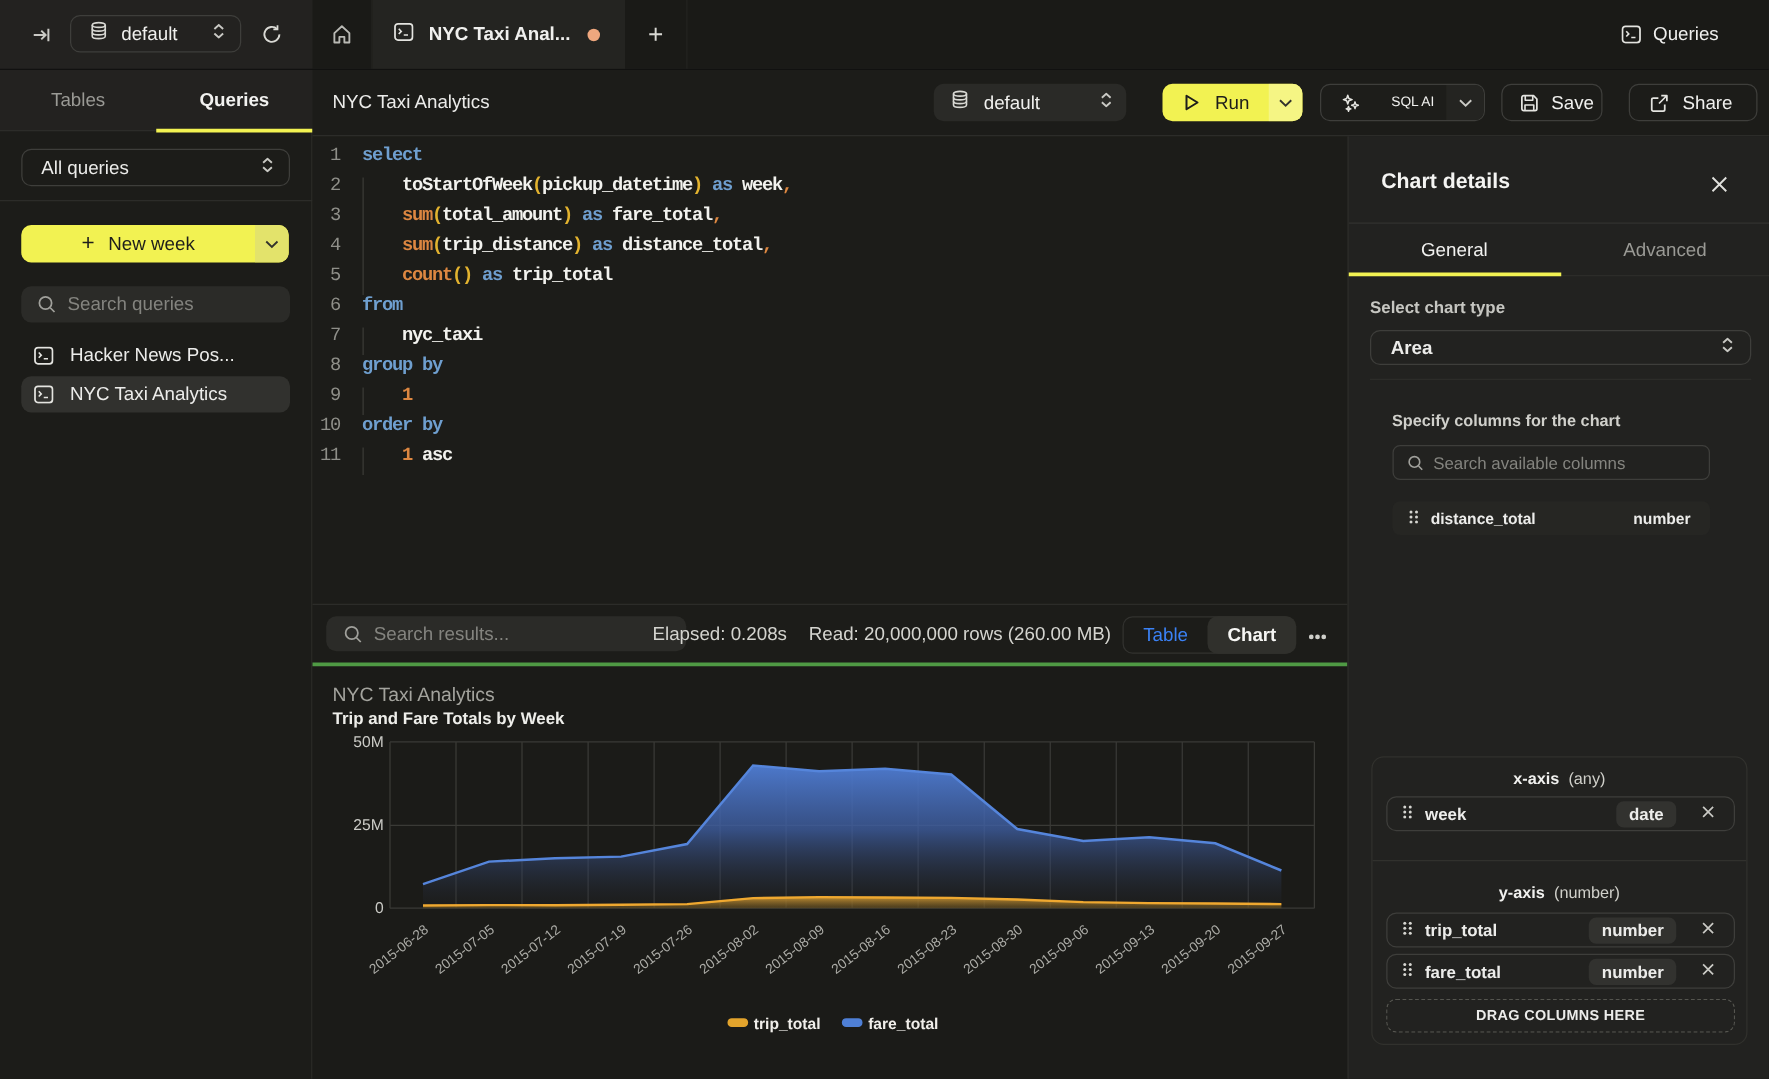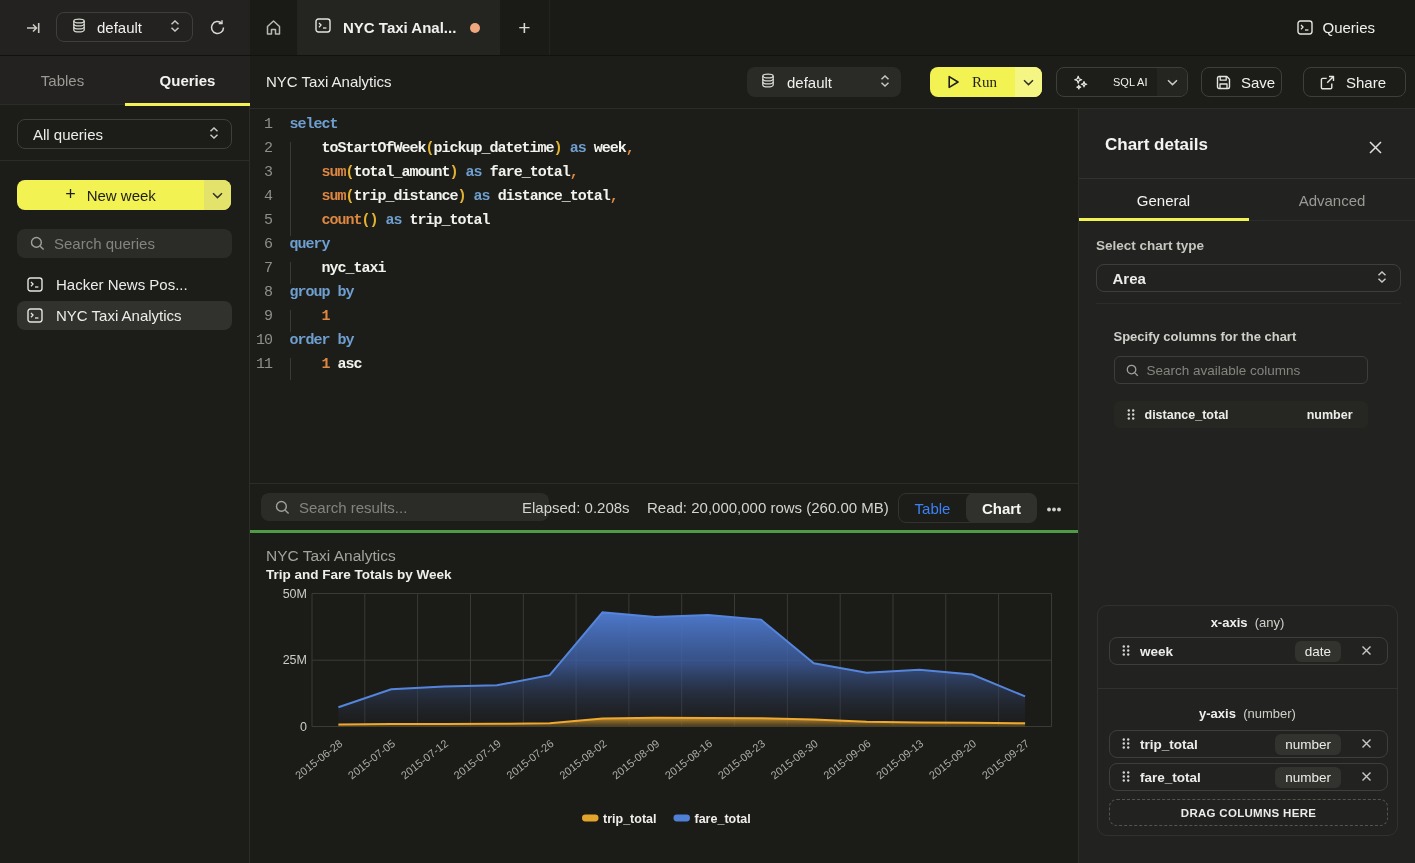--- a/index.html
+++ b/index.html
@@ -45,21 +45,21 @@
 #qrow1 { top:214px; }
 #qrow2 { top:245px; background:#31312e; }
 
 #toolbar { position:absolute; left:250px; top:56px; width:1165px; height:53px; background:#1c1c19; border-bottom:1px solid #2c2c29; }
 #tbar-title { position:absolute; left:16px; top:17px; font-size:15px; color:#ececea; }
 #tb-default { position:absolute; left:497px; top:11px; width:154px; height:30px; background:#2a2a27; border-radius:8px; display:flex; align-items:center; }
 #tb-default .dbi { margin-left:14px; color:#d9d9d4; }
 #tb-default .txt { margin-left:12px; font-size:15px; color:#f0f0ee; }
 #tb-default .updn { position:absolute; right:11px; color:#c9c9c4; }
 #run-btn { position:absolute; left:680px; top:11px; width:112px; height:30px; border-radius:8px; background:#f2f252; overflow:hidden; }
-#run-btn .main { position:absolute; left:0; top:0; width:91px; height:30px; display:flex; align-items:center; color:#1e1e1b;font-family:Liberation Serif, serif; }
+#run-btn .main { position:absolute; left:0; top:0; width:91px; height:30px; display:flex; align-items:center; color:#1e1e1b; }
 #run-btn .main svg { margin-left:17px; }
 #run-btn .main .txt { margin-left:12px; font-size:15px; }
 #run-btn .dd { position:absolute; left:85px; top:0; width:27px; height:30px; background:#f5f584; display:flex; align-items:center; justify-content:center; color:#33332d; }
 #sqlai-btn { position:absolute; left:806px; top:11px; width:132px; height:30px; border:1px solid #3e3e3b; border-radius:8px; background:#1d1d1a; overflow:hidden;}
 #sqlai-btn .main { position:absolute; left:0; top:0; width:100px; height:28px; display:flex; align-items:center; color:#f0f0ee; }
 #sqlai-btn .main svg { margin-left:16px; color:#e4e4e0; }
 #sqlai-btn .main .txt { margin-left:25px; font-size:11px; }
 #sqlai-btn .dd { position:absolute; left:100px; top:0; width:31px; height:28px; background:#242421; display:flex; align-items:center; justify-content:center; color:#c9c9c4; }
 #save-btn { position:absolute; left:951px; top:11px; width:81px; height:30px; border:1px solid #3e3e3b; border-radius:8px; display:flex; align-items:center; color:#f0f0ee; }
 #save-btn svg { margin-left:14px; color:#e4e4e0; }
@@ -108,21 +108,21 @@
 .dragdots { color:#d6d6d1; flex:none; }
 #rp-distrow .dragdots { margin-left:13px; }
 #rp-distrow .txt { margin-left:10px; font-size:12.5px; font-weight:700; color:#ececea; }
 #rp-distrow .badge { position:absolute; right:15px; font-size:12.5px; font-weight:700; color:#ececea; }
 #rp-axes { position:absolute; left:18px; top:496px; width:301px; height:231px; border:1px solid #31312d; border-radius:10px; }
 .axt { position:absolute; width:100%; text-align:center; font-size:13px; color:#f0f0ee; }
 .axt b { font-weight:700; } .axt span { color:#d0d0ca; font-weight:400; }
 .colrow { position:absolute; left:11px; width:279px; height:28px; border:1px solid #3e3e3b; border-radius:8px; display:flex; align-items:center; }
 .colrow .dragdots { margin-left:12px; }
 .colrow .txt { margin-left:10px; font-size:13.5px; font-weight:700; color:#ececea; }
-.colrow .badge { position:absolute; background:#32322f; border-radius:6px; font-size:13.5px; font-weight:400; color:#ececea; padding:3px 10px; right:46px; }
+.colrow .badge { position:absolute; background:#32322f; border-radius:6px; font-size:13.5px; font-weight:700; color:#ececea; padding:3px 10px; right:46px; }
 .colrow .x { position:absolute; right:15px; color:#c9c9c4; }
 #rp-axdiv { position:absolute; left:0; top:82px; width:100%; height:1px; background:#31312d; }
 #rp-drag { position:absolute; left:11px; top:193px; width:279px; height:27px; border:1px dashed #55554f; border-radius:8px; display:flex; align-items:center; justify-content:center; font-size:11.5px; font-weight:700; color:#ececea; letter-spacing:0.3px; }
 </style>
 </head>
 <body>
 <div id="topbar">
   <div id="tb-left">
     <span id="collapse-ic"><svg width="14" height="14" viewBox="0 0 14 14" fill="none" stroke="currentColor" stroke-width="1.6">
           <path d="M1 7h9M7 3.5L10.5 7 7 10.5M12.7 2v10"></path>
@@ -281,21 +281,21 @@
     <div class="cl" style="top:6px;"><span class="kw">select</span></div>
   <div class="ln" style="top:30px;">2</div>
     <div class="cl" style="top:30px;">    <span class="id">toStartOfWeek</span><span class="pr">(</span><span class="id">pickup_datetime</span><span class="pr">)</span> <span class="kw">as</span> <span class="id">week</span><span class="pu">,</span></div>
   <div class="ln" style="top:54px;">3</div>
     <div class="cl" style="top:54px;">    <span class="fn">sum</span><span class="pr">(</span><span class="id">total_amount</span><span class="pr">)</span> <span class="kw">as</span> <span class="id">fare_total</span><span class="pu">,</span></div>
   <div class="ln" style="top:78px;">4</div>
     <div class="cl" style="top:78px;">    <span class="fn">sum</span><span class="pr">(</span><span class="id">trip_distance</span><span class="pr">)</span> <span class="kw">as</span> <span class="id">distance_total</span><span class="pu">,</span></div>
   <div class="ln" style="top:102px;">5</div>
     <div class="cl" style="top:102px;">    <span class="fn">count</span><span class="pr">()</span> <span class="kw">as</span> <span class="id">trip_total</span></div>
   <div class="ln" style="top:126px;">6</div>
-    <div class="cl" style="top:126px;"><span class="kw">query</span></div>
+    <div class="cl" style="top:126px;"><span class="kw">from</span></div>
   <div class="ln" style="top:150px;">7</div>
     <div class="cl" style="top:150px;">    <span class="id">nyc_taxi</span></div>
   <div class="ln" style="top:174px;">8</div>
     <div class="cl" style="top:174px;"><span class="kw">group by</span></div>
   <div class="ln" style="top:198px;">9</div>
     <div class="cl" style="top:198px;">    <span class="pu">1</span></div>
   <div class="ln" style="top:222px;">10</div>
     <div class="cl" style="top:222px;"><span class="kw">order by</span></div>
   <div class="ln" style="top:246px;">11</div>
     <div class="cl" style="top:246px;">    <span class="pu">1</span> <span class="id">asc</span></div>

